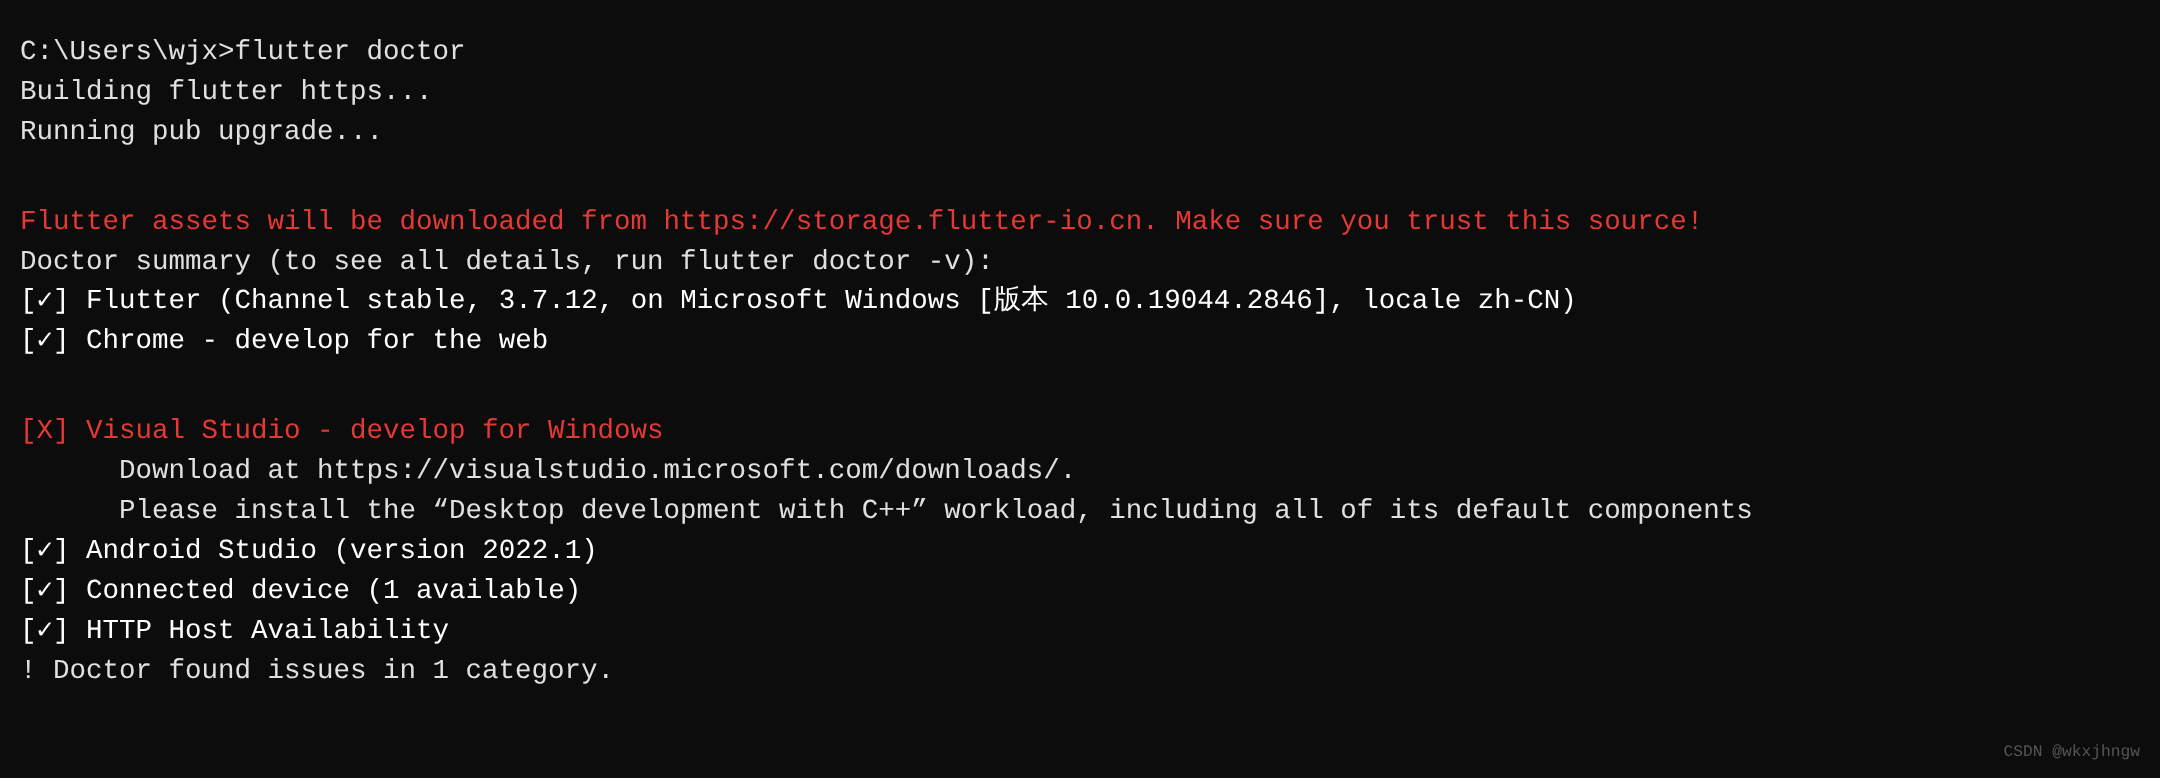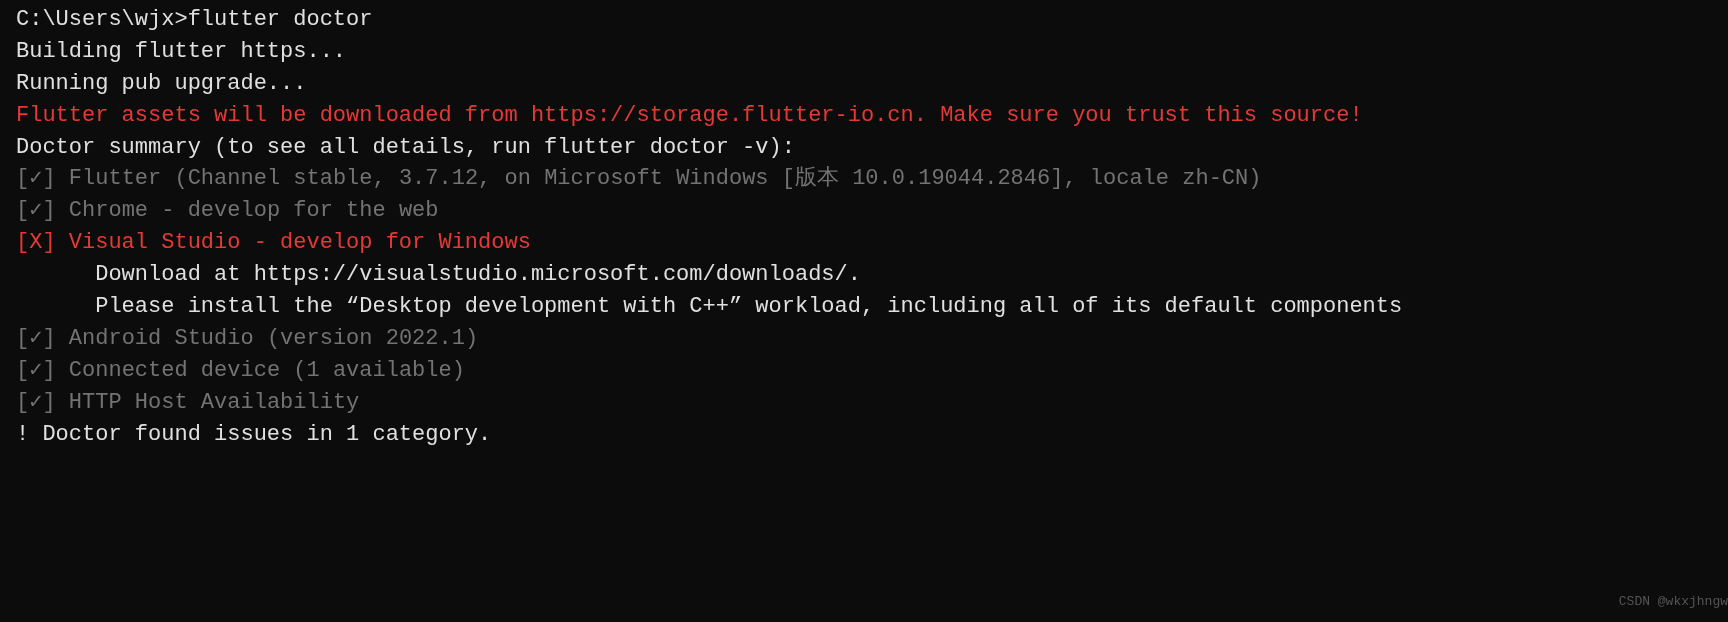--- a/index.html
+++ b/index.html
@@ -15,37 +15,37 @@
       overflow: hidden;
       font-family: 'Courier New', Courier, monospace;
       font-size: 22px;
       line-height: 1.45;
     }
 
     .terminal {
       background-color: #0c0c0c;
       width: 1728px;
       height: 622px;
-      padding: 4px 16px;
+      padding: 26px 16px;
       position: relative;
     }
 
     .line {
       white-space: pre;
       display: block;
     }
 
     .white { color: #e0e0e0; }
-    .red { color: #e53935; }
-    .green { color: #737373; }
+    .red { color: #e53935; margin-top: 40px; }
+    .green { color: #ffffff; }
 
     .watermark {
       position: absolute;
       bottom: 10px;
-      right: 0;
+      right: 16px;
       color: #555;
       font-size: 13px;
       font-family: 'Courier New', Courier, monospace;
     }
   </style>
 </head>
 <body>
 
 <div class="terminal">
   <div>

